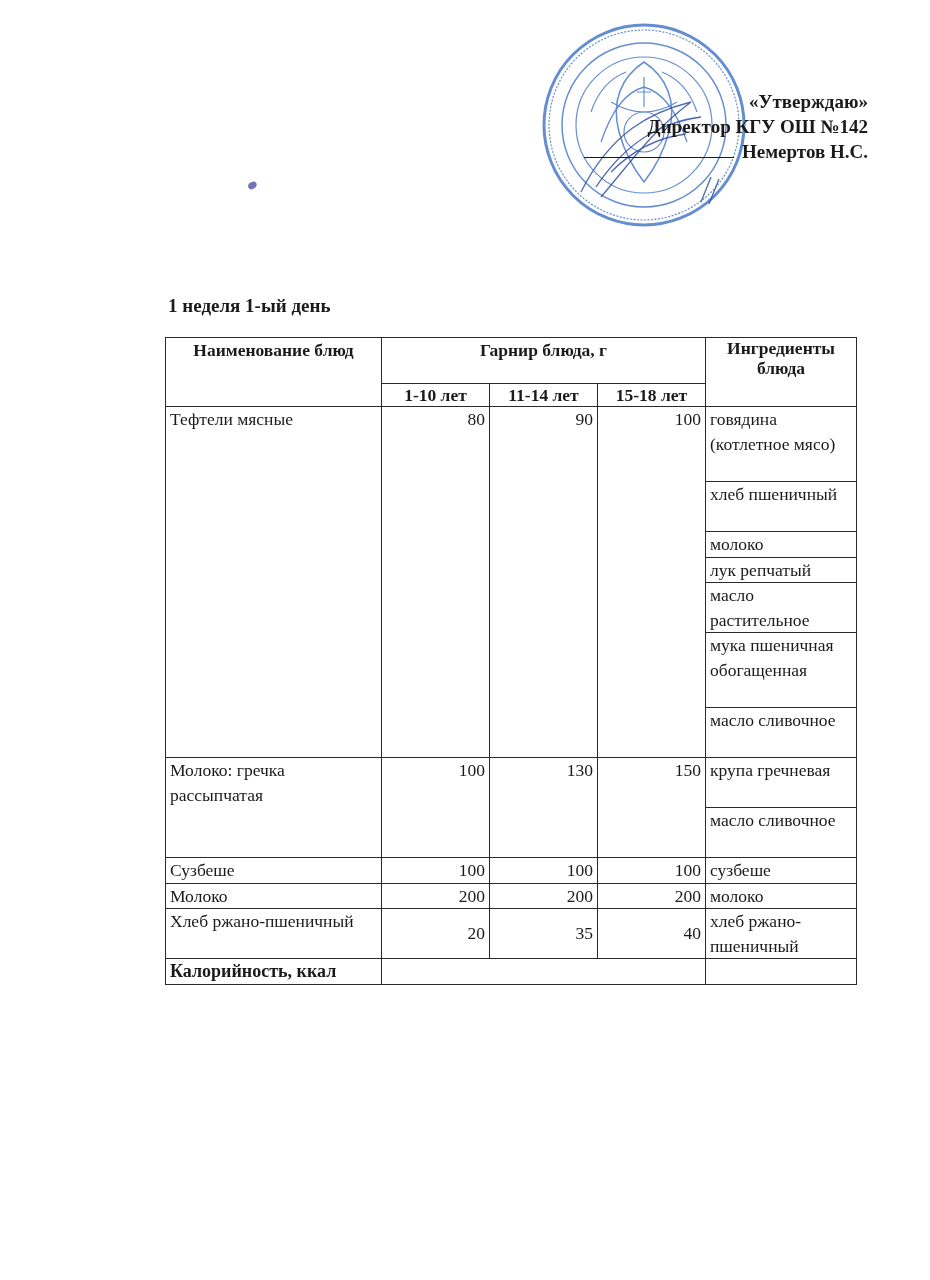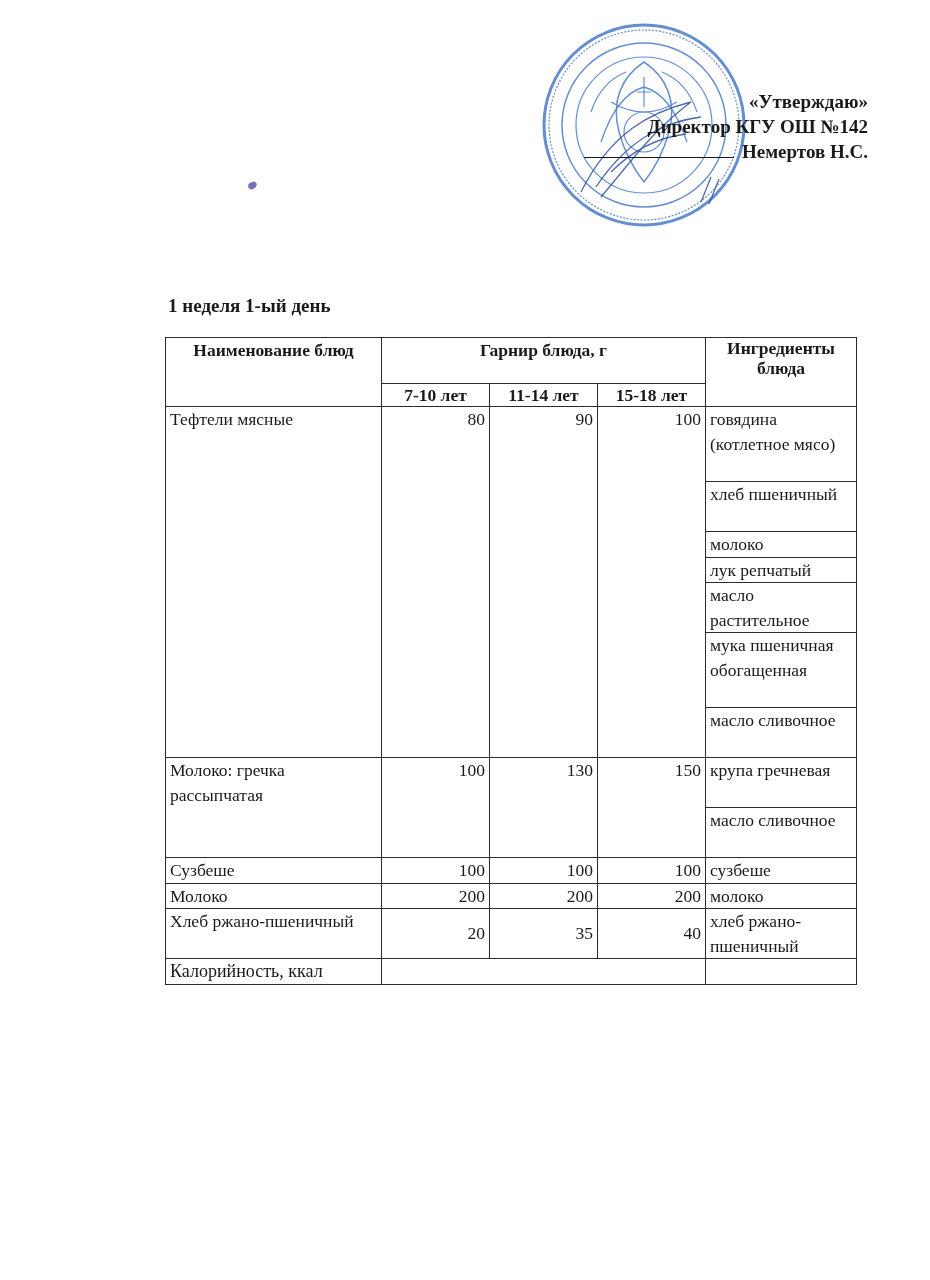--- a/index.html
+++ b/index.html
@@ -22,21 +22,21 @@
                font-size:17.5px; line-height:24.5px; table-layout:fixed; }
   table.menu td, table.menu th { border:1.2px solid #2b2b2b; padding:0 4px; vertical-align:top; }
   table.menu th { font-weight:bold; text-align:center; }
   th.h-name { text-align:left; padding-top:7px; }
   th.h-out { padding-top:7px; height:45px; }
   th.h-ing { padding-top:7px; line-height:20px;margin-top:36px; }
   th.h-age { height:22px; line-height:22px; }
   td.num { text-align:right; }
   td.num.mid { vertical-align:middle; }
   td.ing { padding-left:6px; }
-  td.total-label { font-weight:normal; font-size:18px;margin-left:40px; }
+  td.total-label { font-weight:bold; font-size:18px;margin-left:40px; }
 </style>
 </head>
 <body>
 
 <svg class="stamp" viewBox="0 0 206 206">
   <g fill="none" stroke="#3a6fc4" opacity="0.78">
     <circle cx="103" cy="103" r="100" stroke-width="3"></circle>
     <circle cx="103" cy="103" r="95" stroke-width="1.2" stroke-dasharray="2 1.5"></circle>
     <circle cx="103" cy="103" r="82" stroke-width="1.5"></circle>
     <circle cx="103" cy="103" r="68" stroke-width="1.2"></circle>
@@ -74,21 +74,21 @@
       <col style="width:108px">
       <col style="width:151px">
   </colgroup>
   <thead>
     <tr>
       <th class="h-name" rowspan="2">Наименование блюд</th>
       <th class="h-out" colspan="3">Гарнир блюда, г</th>
       <th class="h-ing" rowspan="2">Ингредиенты блюда</th>
     </tr>
     <tr>
-      <th class="h-age">7-10 лет</th>
+      <th class="h-age">1-10 лет</th>
       <th class="h-age">11-14 лет</th>
       <th class="h-age">15-18 лет</th>
     </tr>
   </thead>
   <tbody>
 
     <tr>
       <td rowspan="7">Тефтели мясные</td>
       <td rowspan="7" class="num">80</td>
       <td rowspan="7" class="num">90</td>

